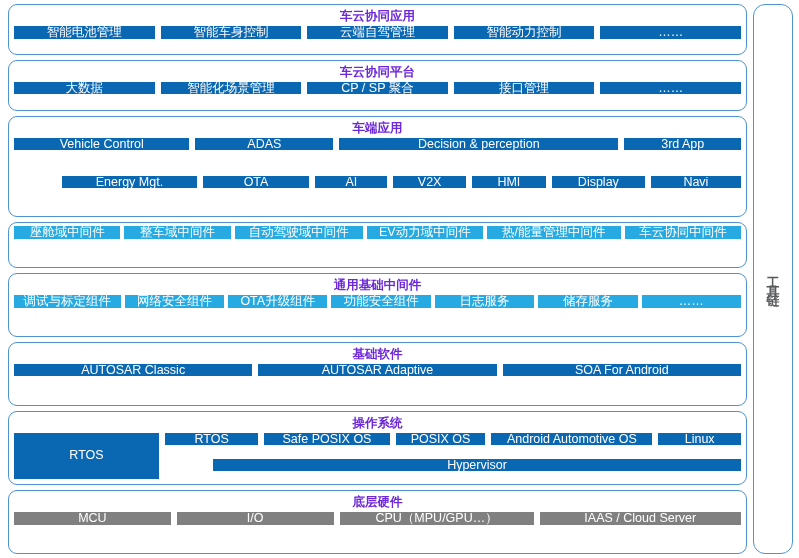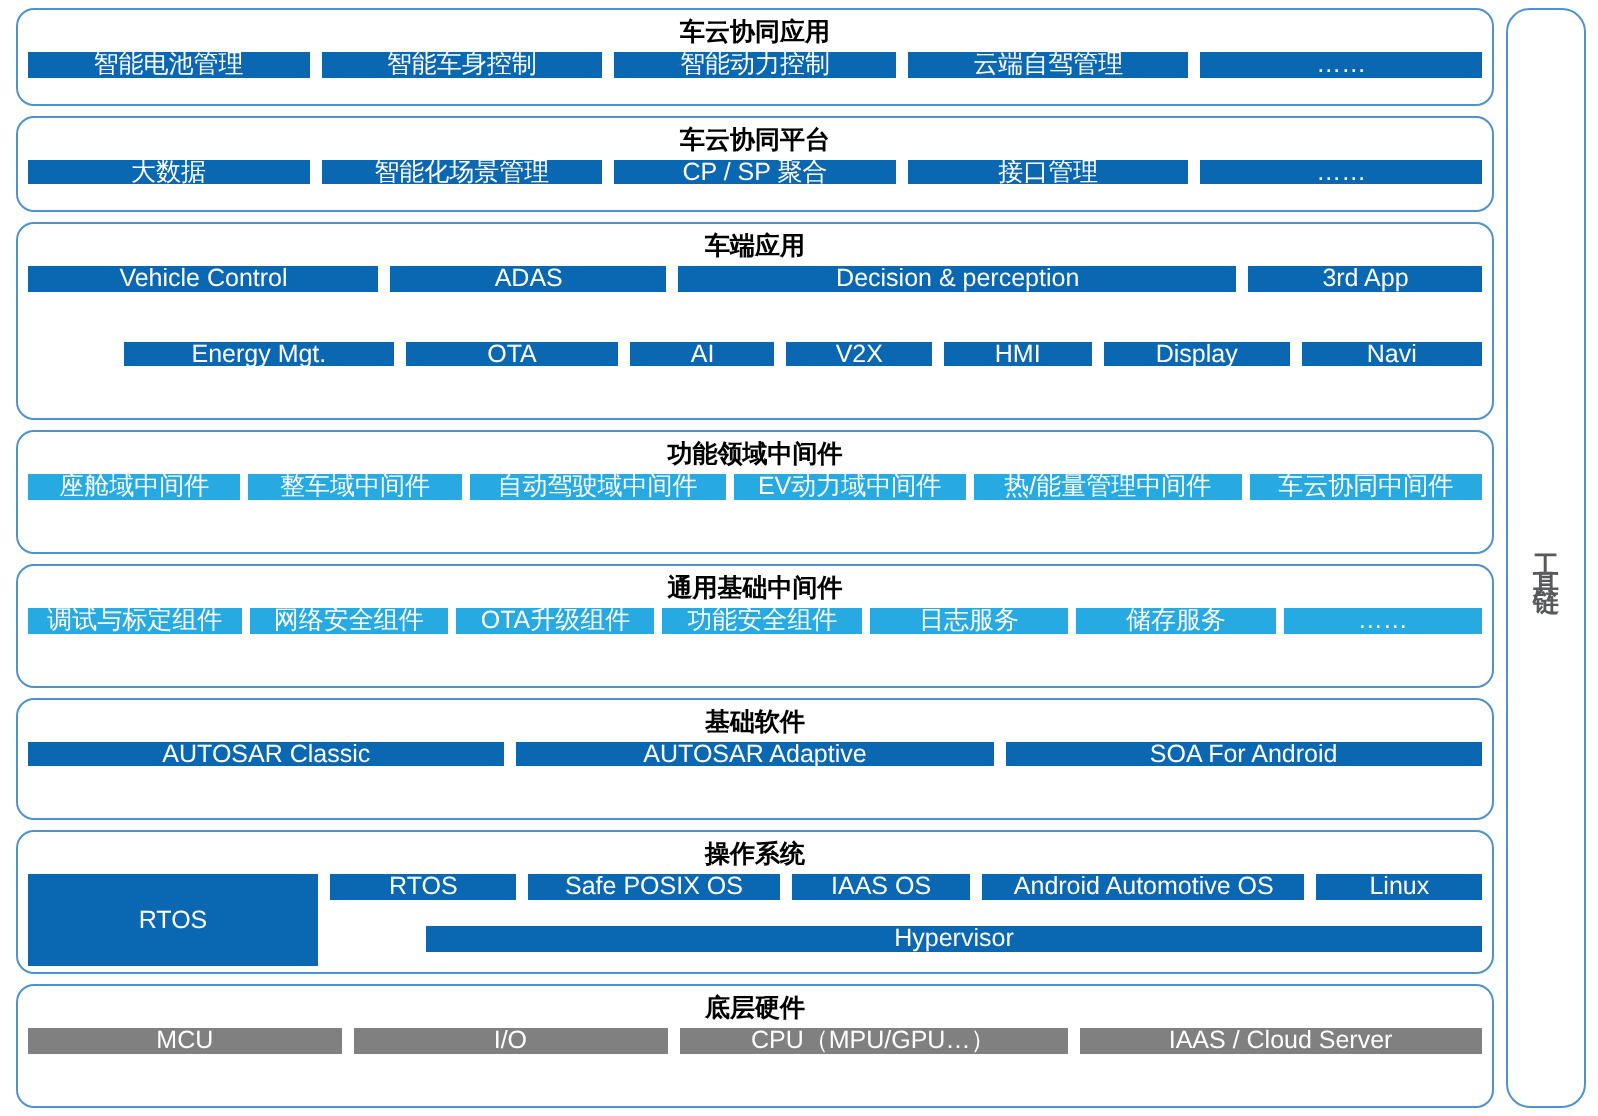--- a/index.html
+++ b/index.html
@@ -38,21 +38,21 @@
     padding: 3px 5px 4px 5px;
     display: flex;
     flex-direction: column;
     justify-content: flex-start;
     min-height: 0;
   }
   .card-title {
     text-align: center;
     font-size: 12.5px;
     font-weight: bold;
-    color: #000000;
+    color: #6d28d9;
     line-height: 15px;
     padding: 1px 0 2px 0;
     white-space: nowrap;
   }
   .row {
     display: flex;
     gap: 6px;
     align-items: flex-start;
   }
   .row + .row { margin-top: 3px; margin-left: 48px; }
@@ -113,22 +113,22 @@
 <div id="stage">
   <div class="layout">
 
     <div class="stack">
 
       <div class="card grow">
         <div class="card-title">车云协同应用</div>
         <div class="row h22">
           <div class="chip blue" style="flex:1">智能电池管理</div>
           <div class="chip blue" style="flex:1">智能车身控制</div>
+          <div class="chip blue" style="flex:1">云端自驾管理</div>
           <div class="chip blue" style="flex:1">智能动力控制</div>
-          <div class="chip blue" style="flex:1">云端自驾管理</div>
           <div class="chip blue" style="flex:1">……</div>
         </div>
       </div>
 
       <div class="card grow">
         <div class="card-title">车云协同平台</div>
         <div class="row h22">
           <div class="chip blue" style="flex:1">大数据</div>
           <div class="chip blue" style="flex:1">智能化场景管理</div>
           <div class="chip blue" style="flex:1">CP / SP 聚合</div>
@@ -150,21 +150,20 @@
           <div class="chip blue" style="flex:110">OTA</div>
           <div class="chip blue" style="flex:72">AI</div>
           <div class="chip blue" style="flex:72">V2X</div>
           <div class="chip blue" style="flex:74">HMI</div>
           <div class="chip blue" style="flex:95">Display</div>
           <div class="chip blue" style="flex:92">Navi</div>
         </div>
       </div>
 
       <div class="card grow">
-        <div class="card-title">功能领域中间件</div>
         <div class="row h21" style="gap:4px">
           <div class="chip cyan" style="flex:1">座舱域中间件</div>
           <div class="chip cyan" style="flex:1">整车域中间件</div>
           <div class="chip cyan" style="flex:1.22">自动驾驶域中间件</div>
           <div class="chip cyan" style="flex:1.1">EV动力域中间件</div>
           <div class="chip cyan" style="flex:1.28">热/能量管理中间件</div>
           <div class="chip cyan" style="flex:1.1">车云协同中间件</div>
         </div>
       </div>
 
@@ -193,21 +192,21 @@
       <div class="card grow">
         <div class="card-title">操作系统</div>
         <div class="os-body">
           <div class="os-left">
             <div class="chip blue chip-fill">RTOS</div>
           </div>
           <div class="os-right">
             <div class="row h20">
               <div class="chip blue" style="flex:96">RTOS</div>
               <div class="chip blue" style="flex:132">Safe POSIX OS</div>
-              <div class="chip blue" style="flex:92">IAAS OS</div>
+              <div class="chip blue" style="flex:92">POSIX OS</div>
               <div class="chip blue" style="flex:172">Android Automotive OS</div>
               <div class="chip blue" style="flex:84">Linux</div>
             </div>
             <div class="row h20">
               <div class="chip blue" style="flex:1">Hypervisor</div>
             </div>
           </div>
         </div>
       </div>
 

